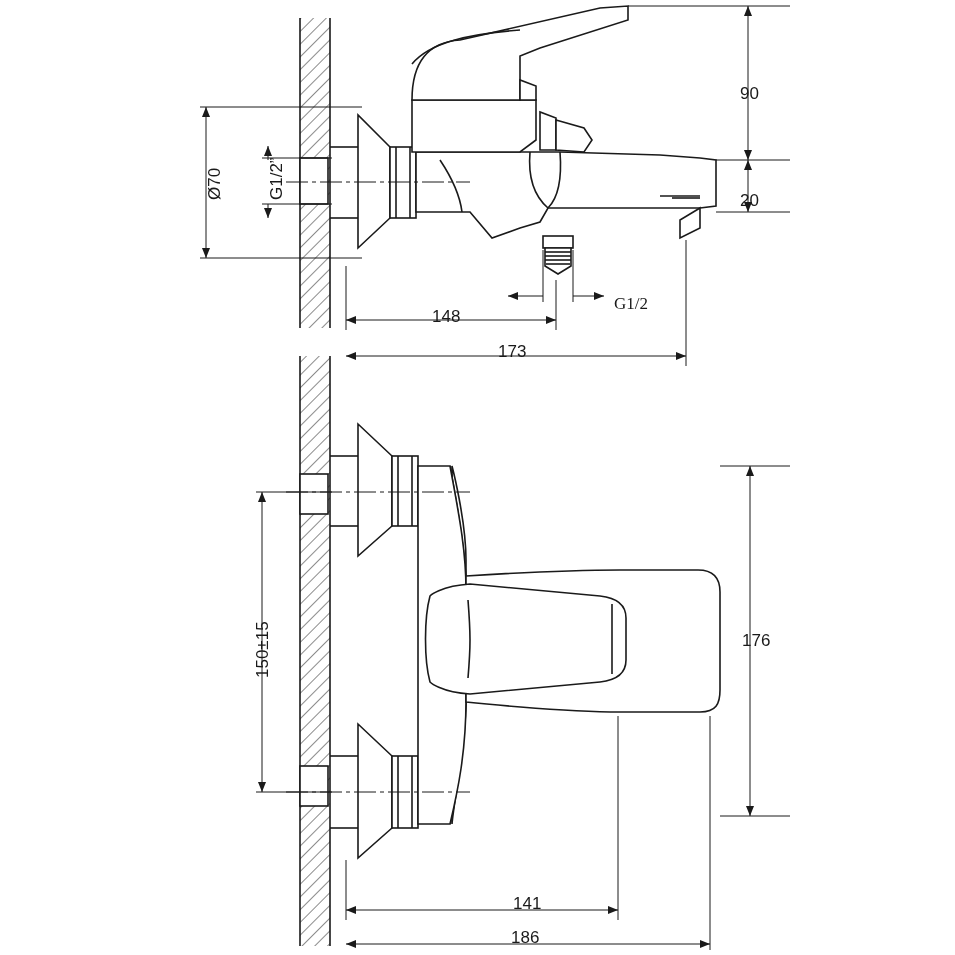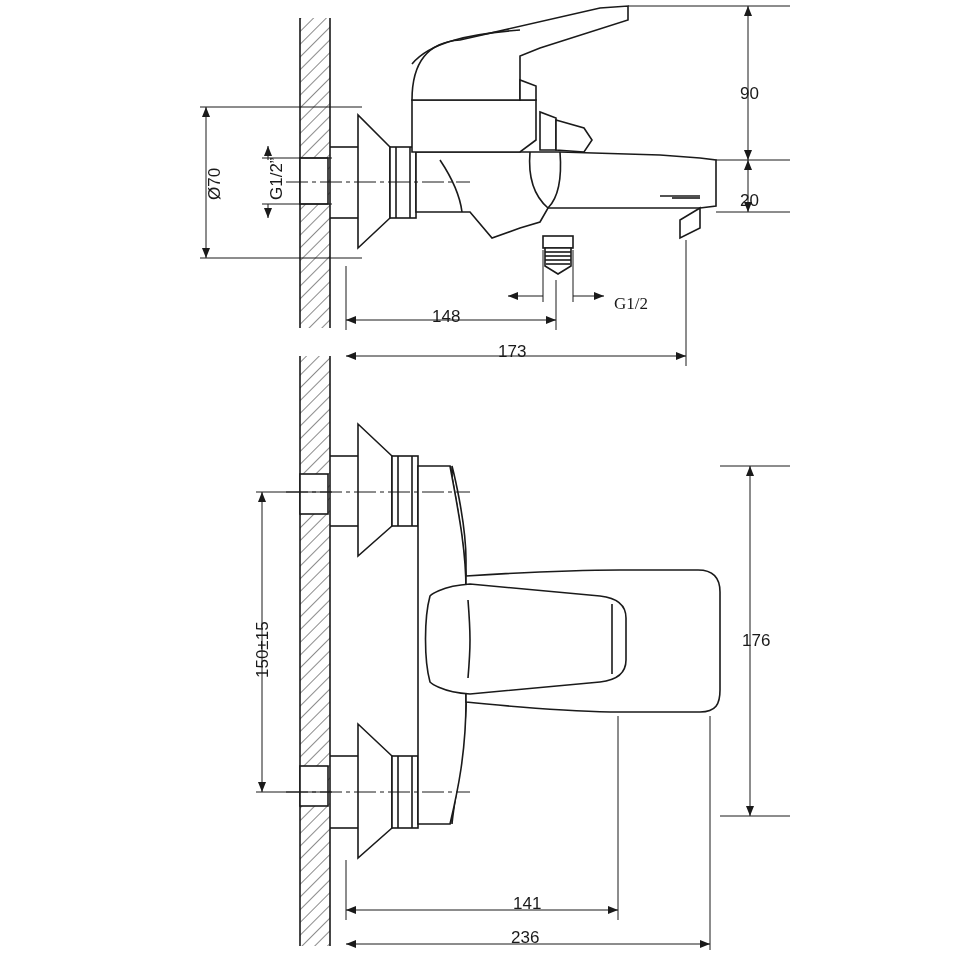--- a/index.html
+++ b/index.html
@@ -226,15 +226,15 @@
   <div class="dimtext" style="left:432px; top:308px;">148</div>
 
   <div class="dimtext" style="left:498px; top:343px;text-align:right;">173</div>
 
   <div class="dimtext vert" style="left:254px; top:678px; transform: rotate(-90deg);">150±15</div>
 
   <div class="dimtext" style="left:742px; top:632px;">176</div>
 
   <div class="dimtext" style="left:489px; top:895px;margin-left:24px;">141</div>
 
-  <div class="dimtext" style="left:511px; top:929px;">236</div>
+  <div class="dimtext" style="left:511px; top:929px;">186</div>
 
 </div>
 
 </body></html>

